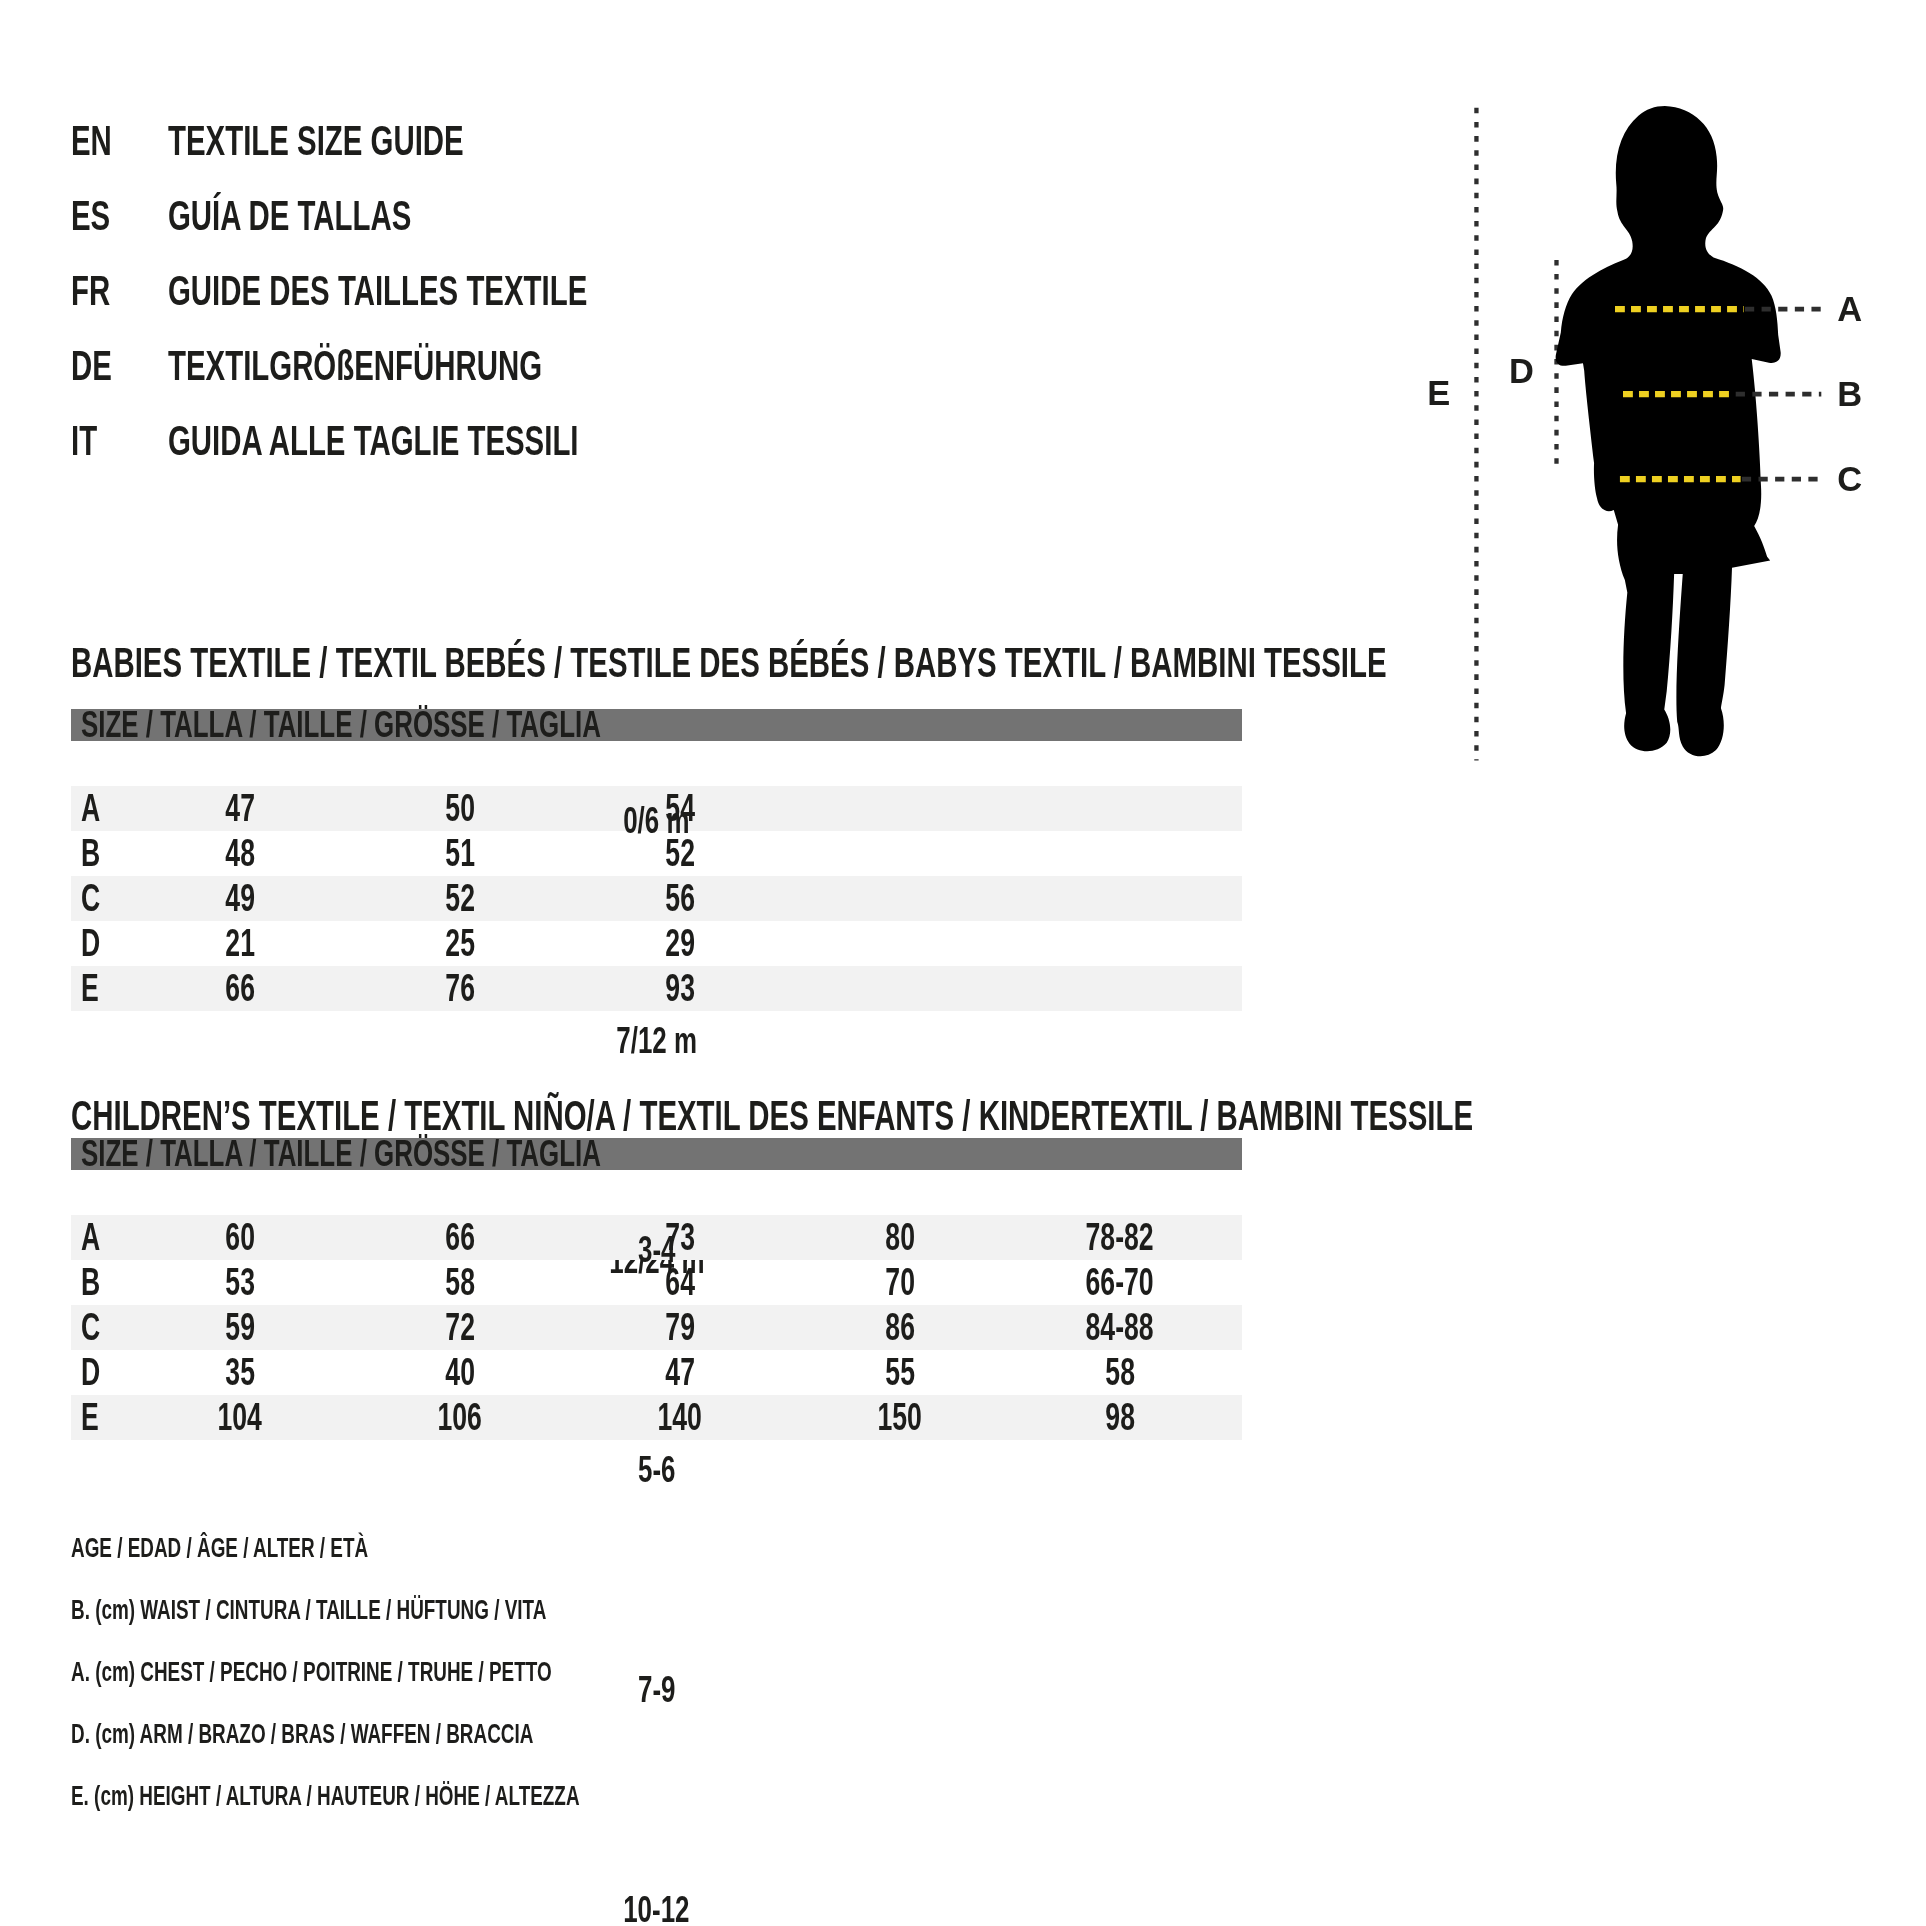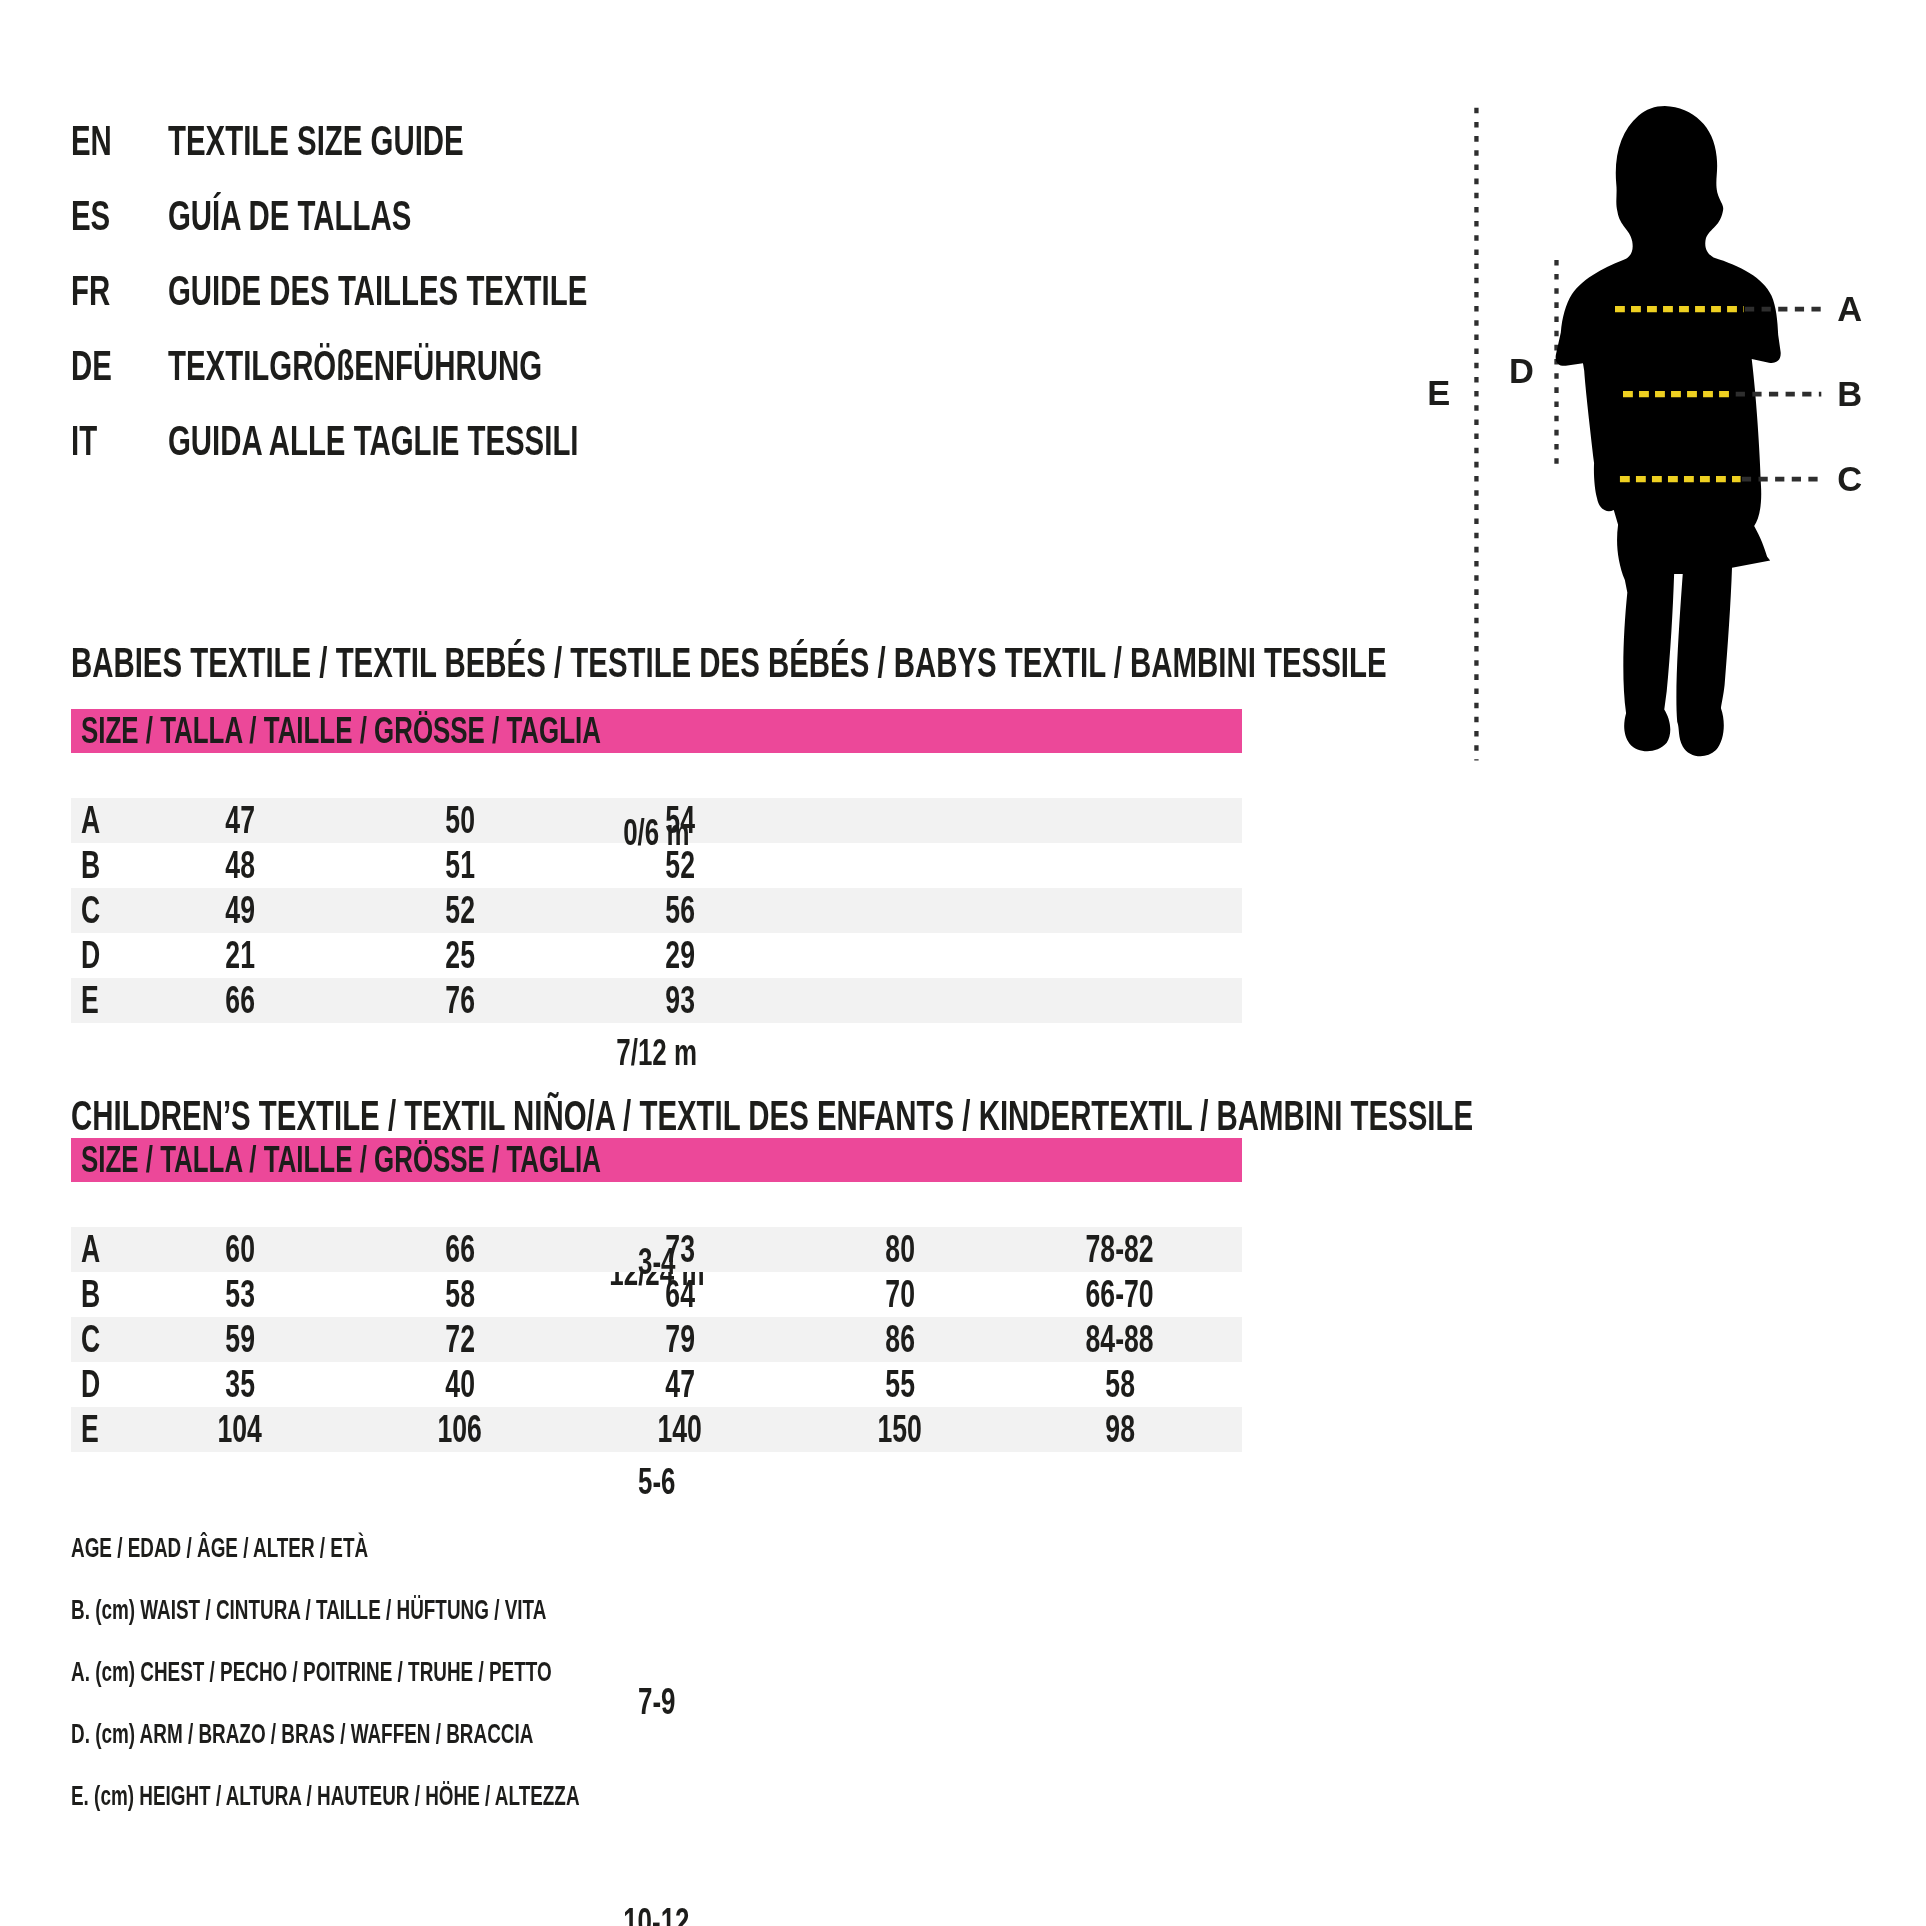--- a/index.html
+++ b/index.html
@@ -16,21 +16,21 @@
   
   #langs{left:71px;top:95px;font-size:42px;font-weight:700;line-height:59px;}
   .lang-row{display:flex;height:59px;align-items:center;margin-top:16px;}
   .lang-code{width:97px;flex:0 0 97px;}
 
   
   .sec-title{left:71px;font-size:42px;font-weight:700;height:49px;line-height:49px;}
 
   
   .size-table{left:71px;width:1171px;font-weight:700;}
-  .size-bar{height:44px;background:#ec4899;display:flex;align-items:center;
+  .size-bar{height:32px;background:#737373;display:flex;align-items:center;
             padding-left:10px;box-sizing:border-box;font-size:37px;}
   .tbl-row{display:flex;height:45px;align-items:center;font-size:38px;}
   .tbl-row.colhead{font-size:37px;flex-direction:column;}
   .stripe{background:#f2f2f2;}
   .cell-letter{flex:0 0 59px;box-sizing:border-box;padding-left:10px;text-align:left;}
   .cell{flex:0 0 220px;text-align:center;}
   .cell-fill{flex:1 1 auto;}
 
   
   #legend{left:71px;top:1517px;font-size:27px;font-weight:700;line-height:62px;}

